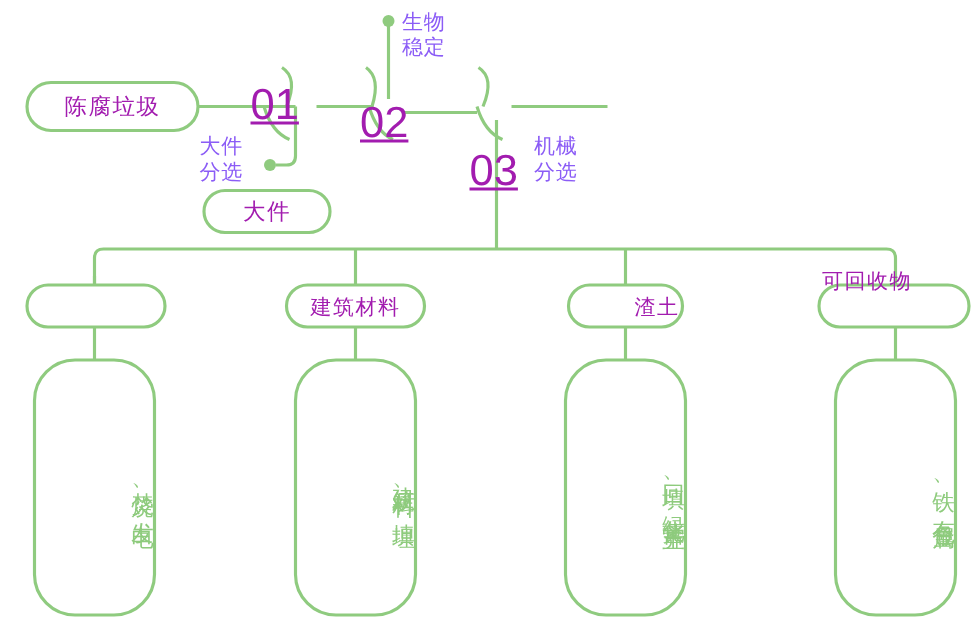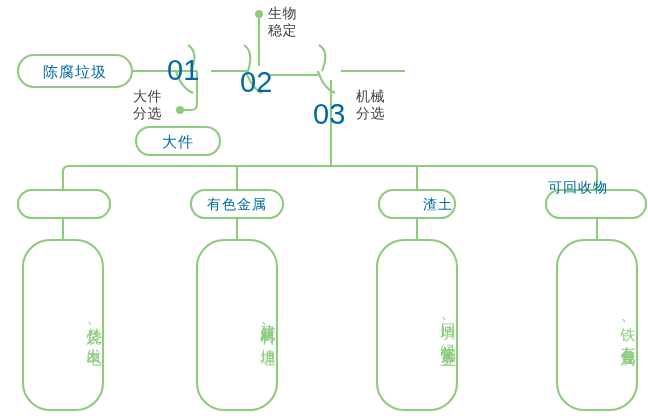--- a/index.html
+++ b/index.html
@@ -16,38 +16,39 @@
   }
   #diagram {
     position: absolute;
     left: 0;
     top: 0;
     width: 648px;
     height: 416px;
   }
   .lbl-dark {
     position: absolute;
-    color: #404040;
+    color: #8b5cf6;
     font-size: 14px;
     line-height: 17px;
     letter-spacing: 0.5px;
     white-space: pre;
-    font-family: Liberation Mono, monospace;
+    font-family: Liberation Sans, sans-serif;
   }
   .lbl-green {
     position: absolute;
-    color: #0369a1;
+    color: #a21caf;
     white-space: pre;
     font-family: "Liberation Sans", "DejaVu Sans", sans-serif;
   }
   .stage-num {
     font-size: 29px;
     line-height: 29px;
     letter-spacing: 0px;
     font-weight: 400;
+    text-decoration: underline;
   }
   .pill-text {
     font-size: 15px;
     line-height: 15px;
     letter-spacing: 1px;
   }
   .pill-text-sm {
     font-size: 14px;
     line-height: 14px;
     letter-spacing: 1px;
@@ -137,21 +138,21 @@
 
   <div class="lbl-dark" style="left:133px; top:89px; text-align:left;">大件
 分选</div>
   <div class="lbl-dark" style="left:268px; top:6px; text-align:left;">生物
 稳定</div>
   <div class="lbl-dark" style="left:356px; top:89px; text-align:center;">机械
 分选</div>
 
   <div class="lbl-green pill-text" style="left:146px; top:134px; width:64px; text-align:center;">大件</div>
 
-  <div class="lbl-green pill-text-sm" style="left:193px; top:197px; width:88px; text-align:center;">有色金属</div>
+  <div class="lbl-green pill-text-sm" style="left:193px; top:197px; width:88px; text-align:center;">建筑材料</div>
   <div class="lbl-green pill-text-sm" style="left:381px; top:197px; width:72px; text-align:right;">渣土</div>
   <div class="lbl-green pill-text-sm" style="left:548px; top:180px; width:96px; text-align:left;">可回收物</div>
 
   <div class="vtext" style="left:23px; top:258px; width:80px; height:140px;">焚烧、发电</div>
   <div class="vtext" style="left:197px; top:250px; width:80px; height:152px;">建筑材料、填埋</div>
   <div class="vtext" style="left:377px; top:250px; width:80px; height:152px;">回填、绿化营养土</div>
   <div class="vtext" style="left:557px; top:258px; width:80px; height:140px;">铁、有色金属</div>
 
 </div>
 

